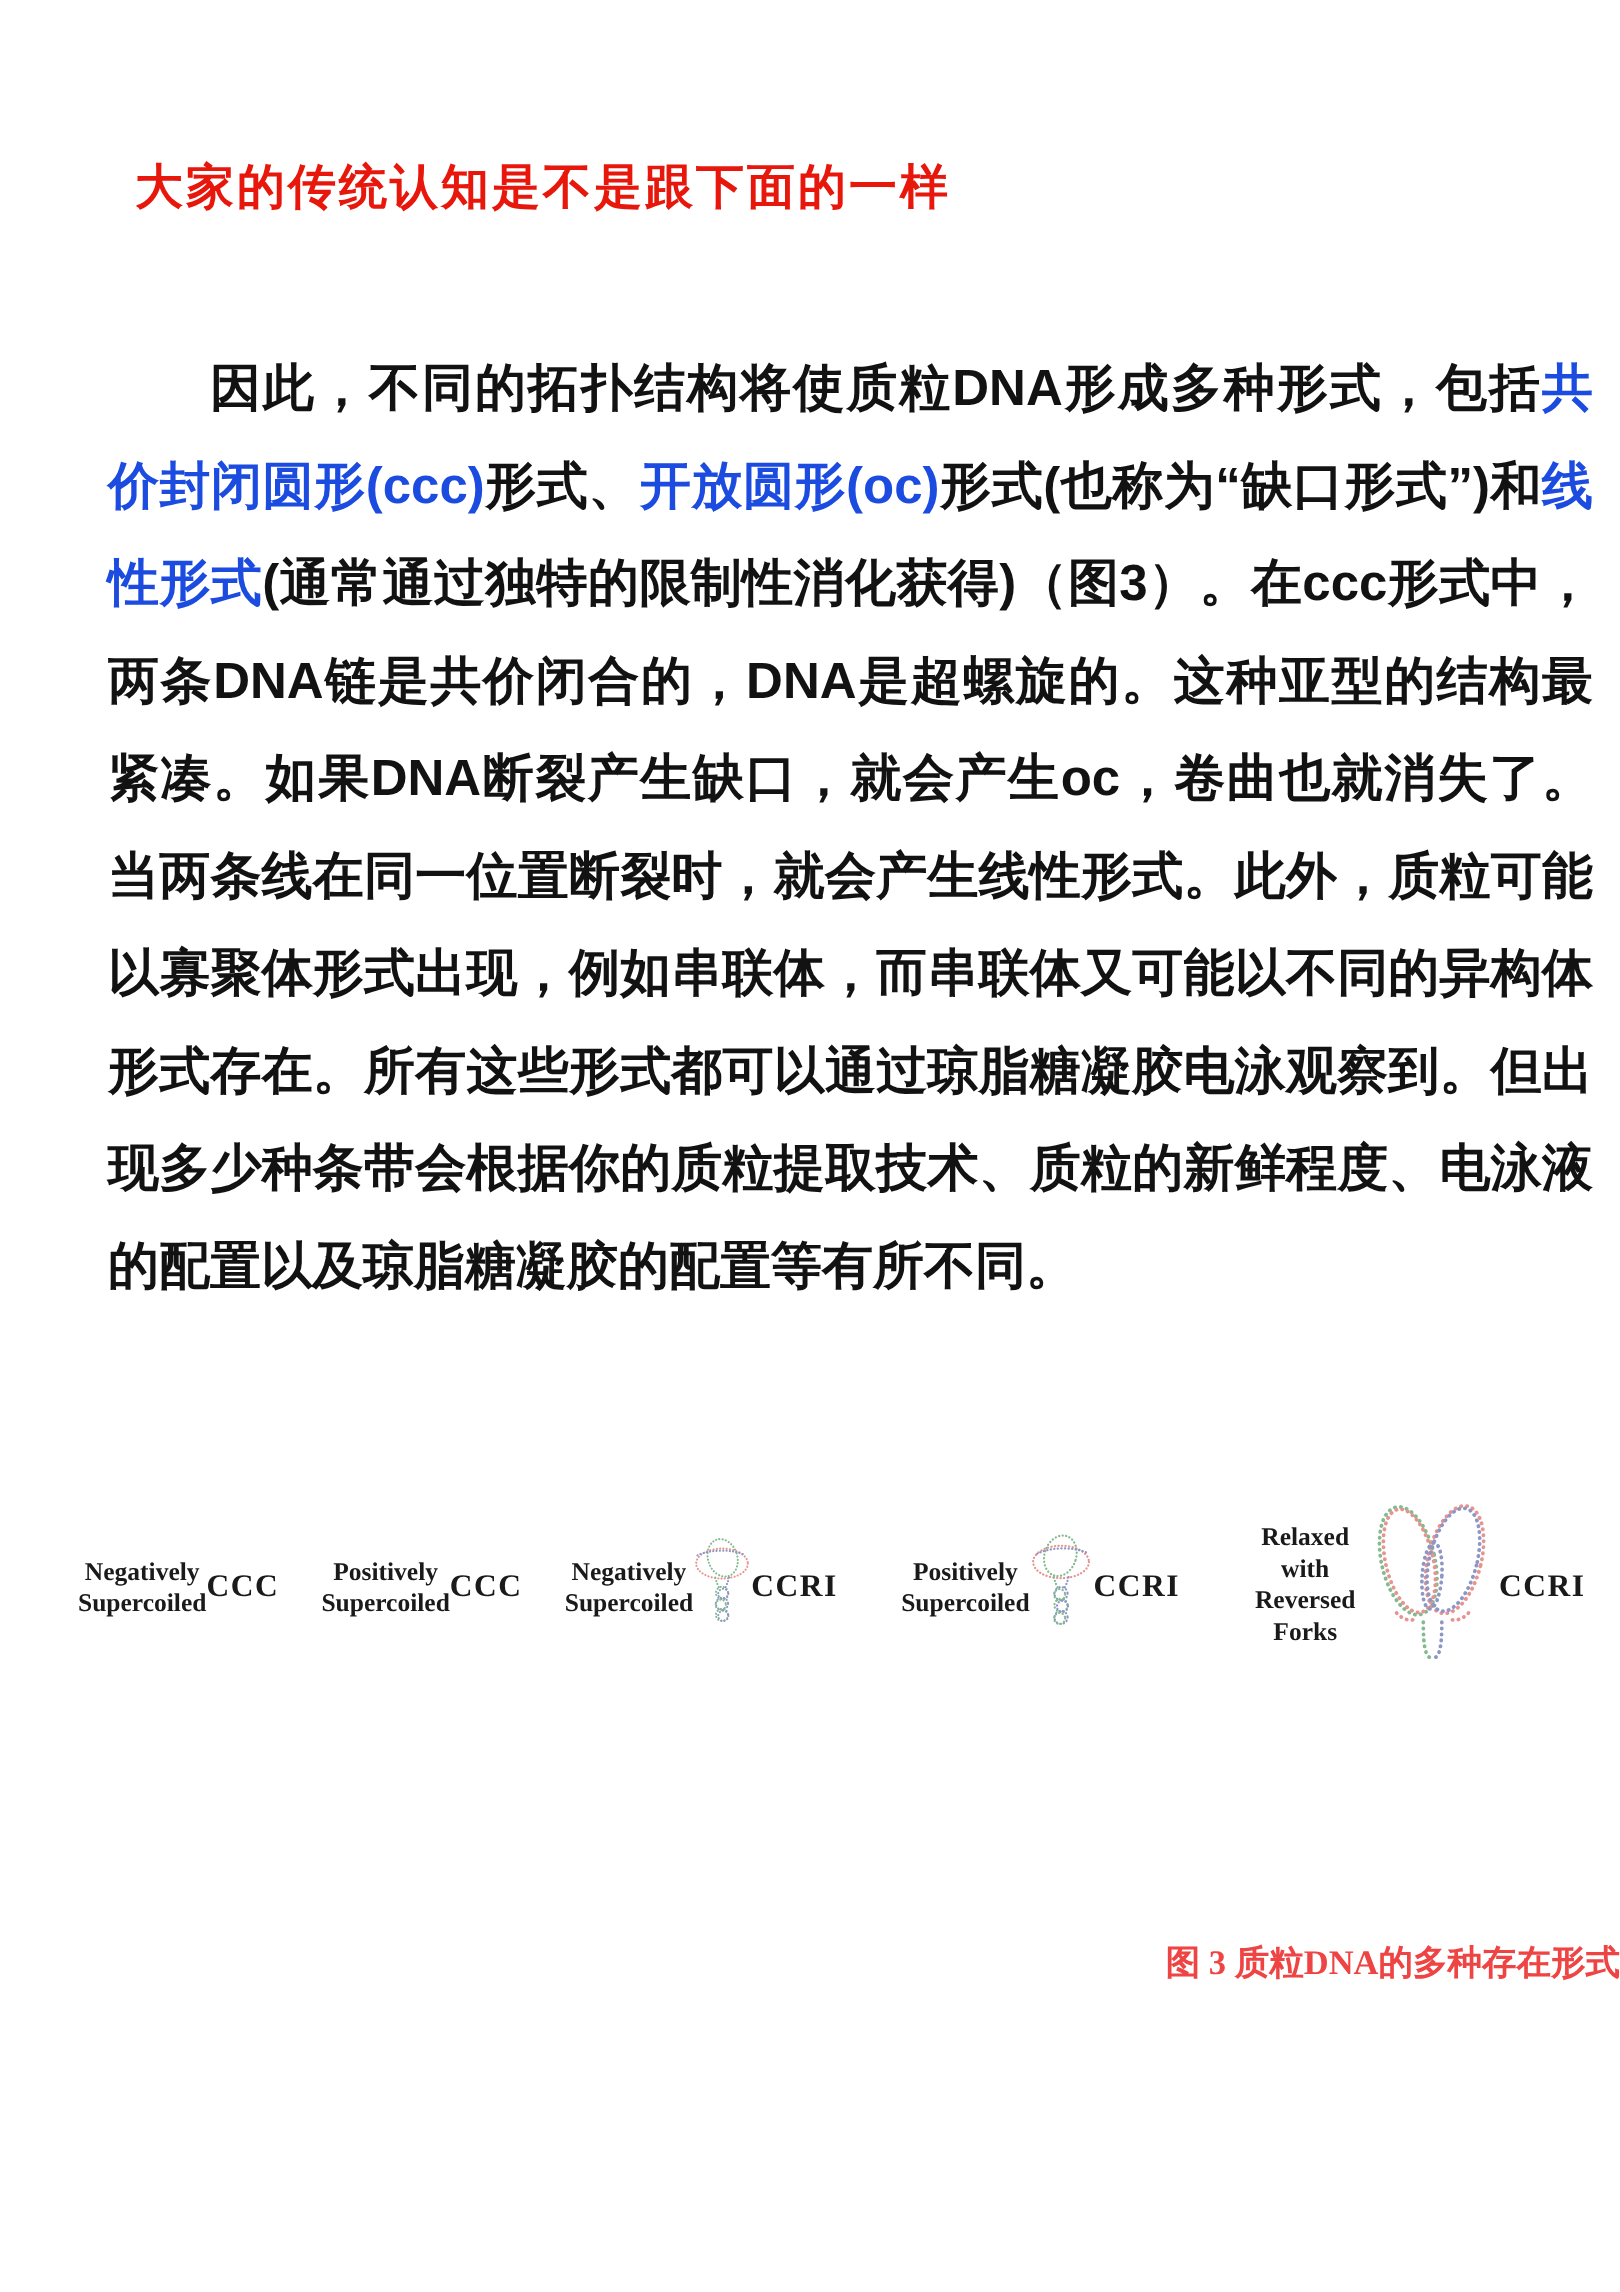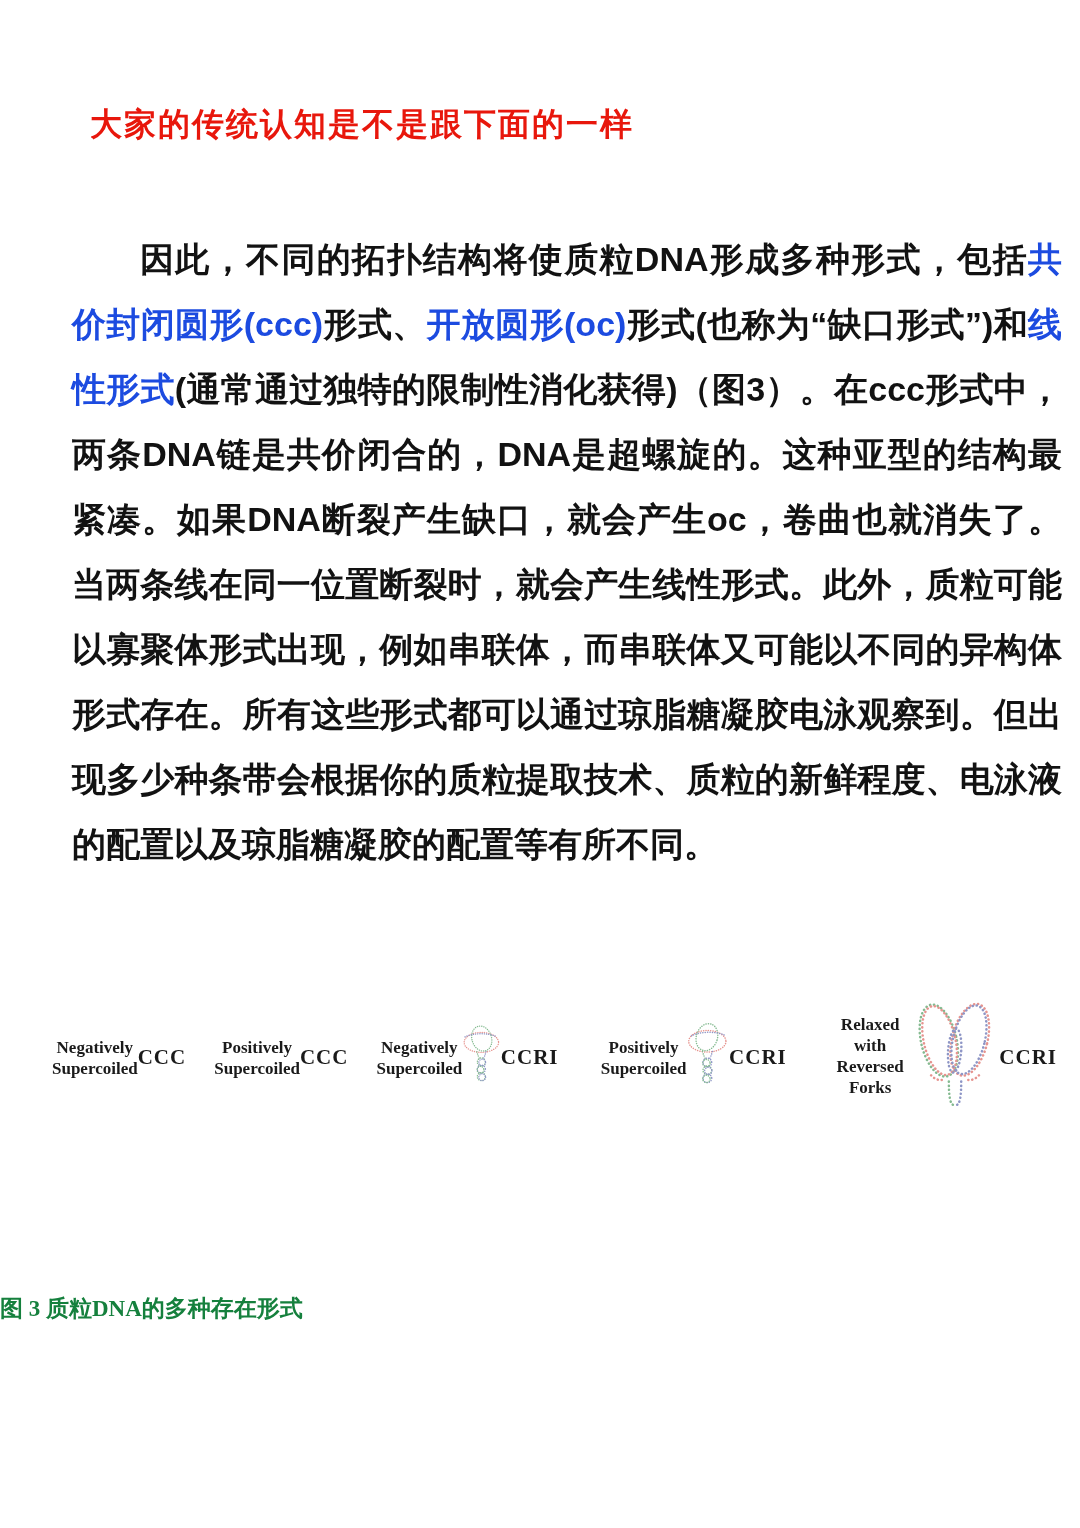--- a/index.html
+++ b/index.html
@@ -41,23 +41,23 @@
   }
 
   .bead { fill:none; stroke-width:6.5; stroke-linecap:round; stroke-dasharray:0.5 9.8; }
   .sg { stroke:#84ba90; }
   .sb { stroke:#8e96c6; }
   .sr { stroke:#e6948f; }
   .nick-text { font-family:"Liberation Serif", serif; font-weight:bold; font-size:18px; fill:#111; }
 
   .caption {
     position:absolute; left:0; top:1293px; width:1080px;
-    text-align:left;
+    text-align:right;
     font-family:"Liberation Serif", serif; font-weight:bold;
-    font-size:23px; color:#15803d;
+    font-size:23px; color:#ef4444;
   }
 </style>
 </head>
 <body>
 
 <div class="page">
 
   <div class="title">大家的传统认知是不是跟下面的一样</div>
 
   <p class="para"><span>因此，不同的拓扑结构将使质粒DNA形成多种形式，包括</span><span class="seg-blue">共价封闭圆形(ccc)</span><span>形式、</span><span class="seg-blue">开放圆形(oc)</span><span>形式(也称为“缺口形式”)和</span><span class="seg-blue">线性形式</span><span>(通常通过独特的限制性消化获得)（图3）。在ccc形式中，两条DNA链是共价闭合的，DNA是超螺旋的。这种亚型的结构最紧凑。如果DNA断裂产生缺口，就会产生oc，卷曲也就消失了。当两条线在同一位置断裂时，就会产生线性形式。此外，质粒可能以寡聚体形式出现，例如串联体，而串联体又可能以不同的异构体形式存在。所有这些形式都可以通过琼脂糖凝胶电泳观察到。但出现多少种条带会根据你的质粒提取技术、质粒的新鲜程度、电泳液的配置以及琼脂糖凝胶的配置等有所不同。</span></p>

